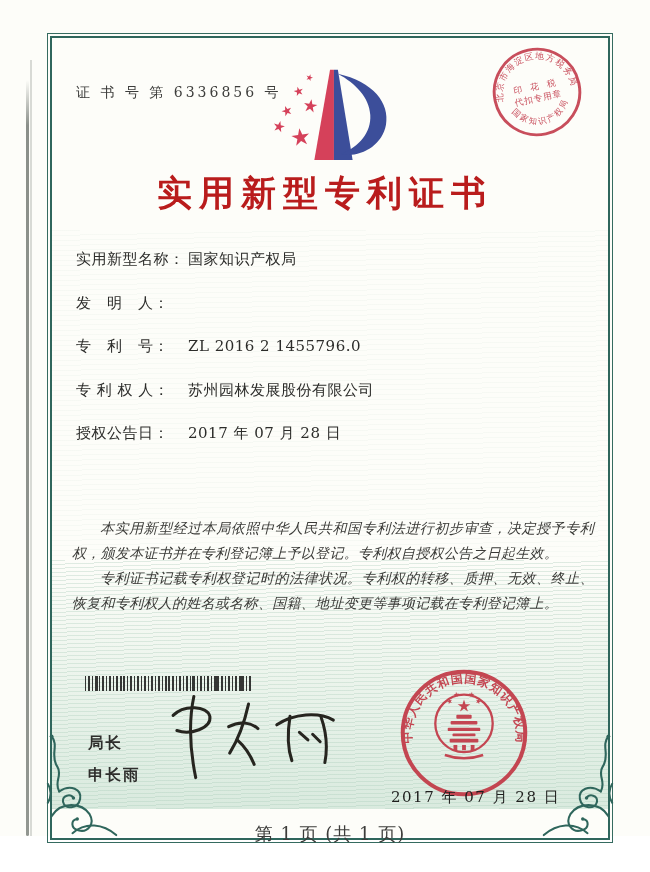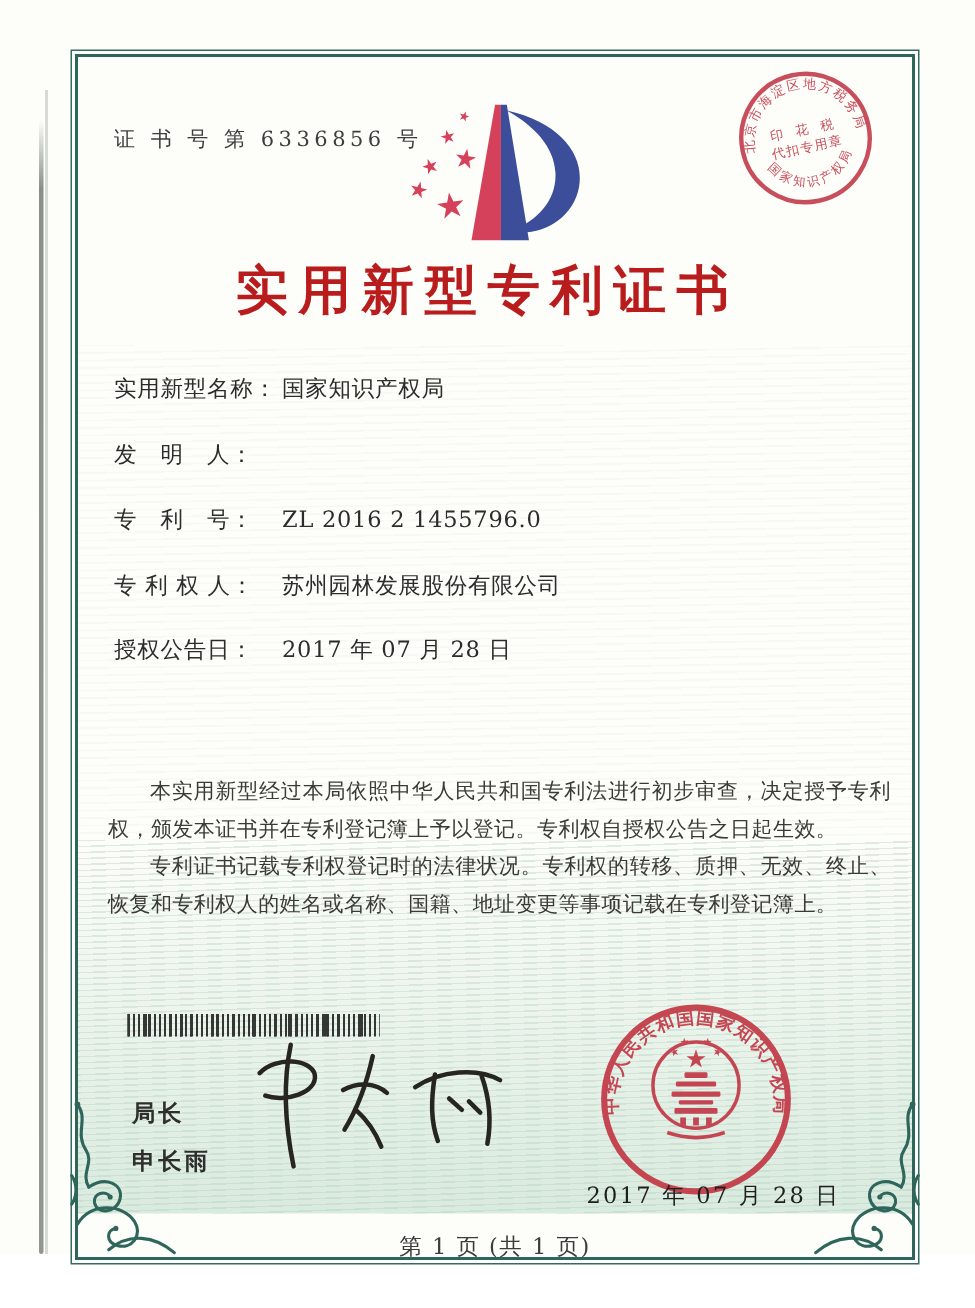--- a/index.html
+++ b/index.html
@@ -44,21 +44,21 @@
            font-size:35px; font-weight:700; letter-spacing:7px; color:#b91c1c; }
 
   
   .fields { position:absolute; left:76px; top:250px; width:500px; z-index:3; }
   .field-row { display:flex; align-items:baseline; margin-bottom:24.5px; font-size:15px; color:#2c2c2a; }
   .f-label { display:inline-block; min-width:112px; letter-spacing:.5px; }
   .f-value { letter-spacing:.5px; }
 
   
   .body-text { position:absolute; left:72px; top:516px; width:522px; z-index:3;
-               font-size:14px; line-height:25px; color:#3a3a37; text-align:justify; letter-spacing:.3px; }
+               font-size:14px; line-height:25px; color:#3a3a37; text-align:justify; letter-spacing:.3px;font-style:italic; }
   .body-text p { text-indent:2em; }
 
   
   .barcode { position:absolute; left:85px; top:676px; width:168px; height:15px; z-index:3; opacity:.88;
     background:
       repeating-linear-gradient(90deg, #1d1d1c 0 1.5px, transparent 1.5px 3.5px),
       repeating-linear-gradient(90deg, #1d1d1c 0 1px, transparent 1px 7px),
       repeating-linear-gradient(90deg, transparent 0 11px, #1d1d1c 11px 13px, transparent 13px 24px);
   }
 
@@ -67,21 +67,21 @@
             font-family:"Liberation Sans","DejaVu Sans",sans-serif; font-weight:600;
             font-size:15.5px; color:#2e2e2c; letter-spacing:2px; line-height:32px; }
   .signature { position:absolute; left:158px; top:690px; width:198px; height:96px; z-index:3; }
 
   
   .office-seal { position:absolute; left:397px; top:666px; width:134px; height:134px; z-index:4; opacity:.93; }
   .issue-date { position:absolute; left:391px; top:788px; z-index:5;
                 font-size:15px; color:#1f1f1e; letter-spacing:1.5px; }
 
   .footer { position:absolute; left:47px; width:566px; top:822px; z-index:3; text-align:center;
-            font-size:15px; color:#3c3c3a; letter-spacing:1px; }
+            font-size:18px; color:#3c3c3a; letter-spacing:1px; }
 
   svg text { font-family:"DejaVu Serif","Liberation Serif",serif; }
 </style>
 </head>
 <body>
 
 <div class="page">
 
   <div class="scan-left"></div>
   <div class="scan-left2"></div>

